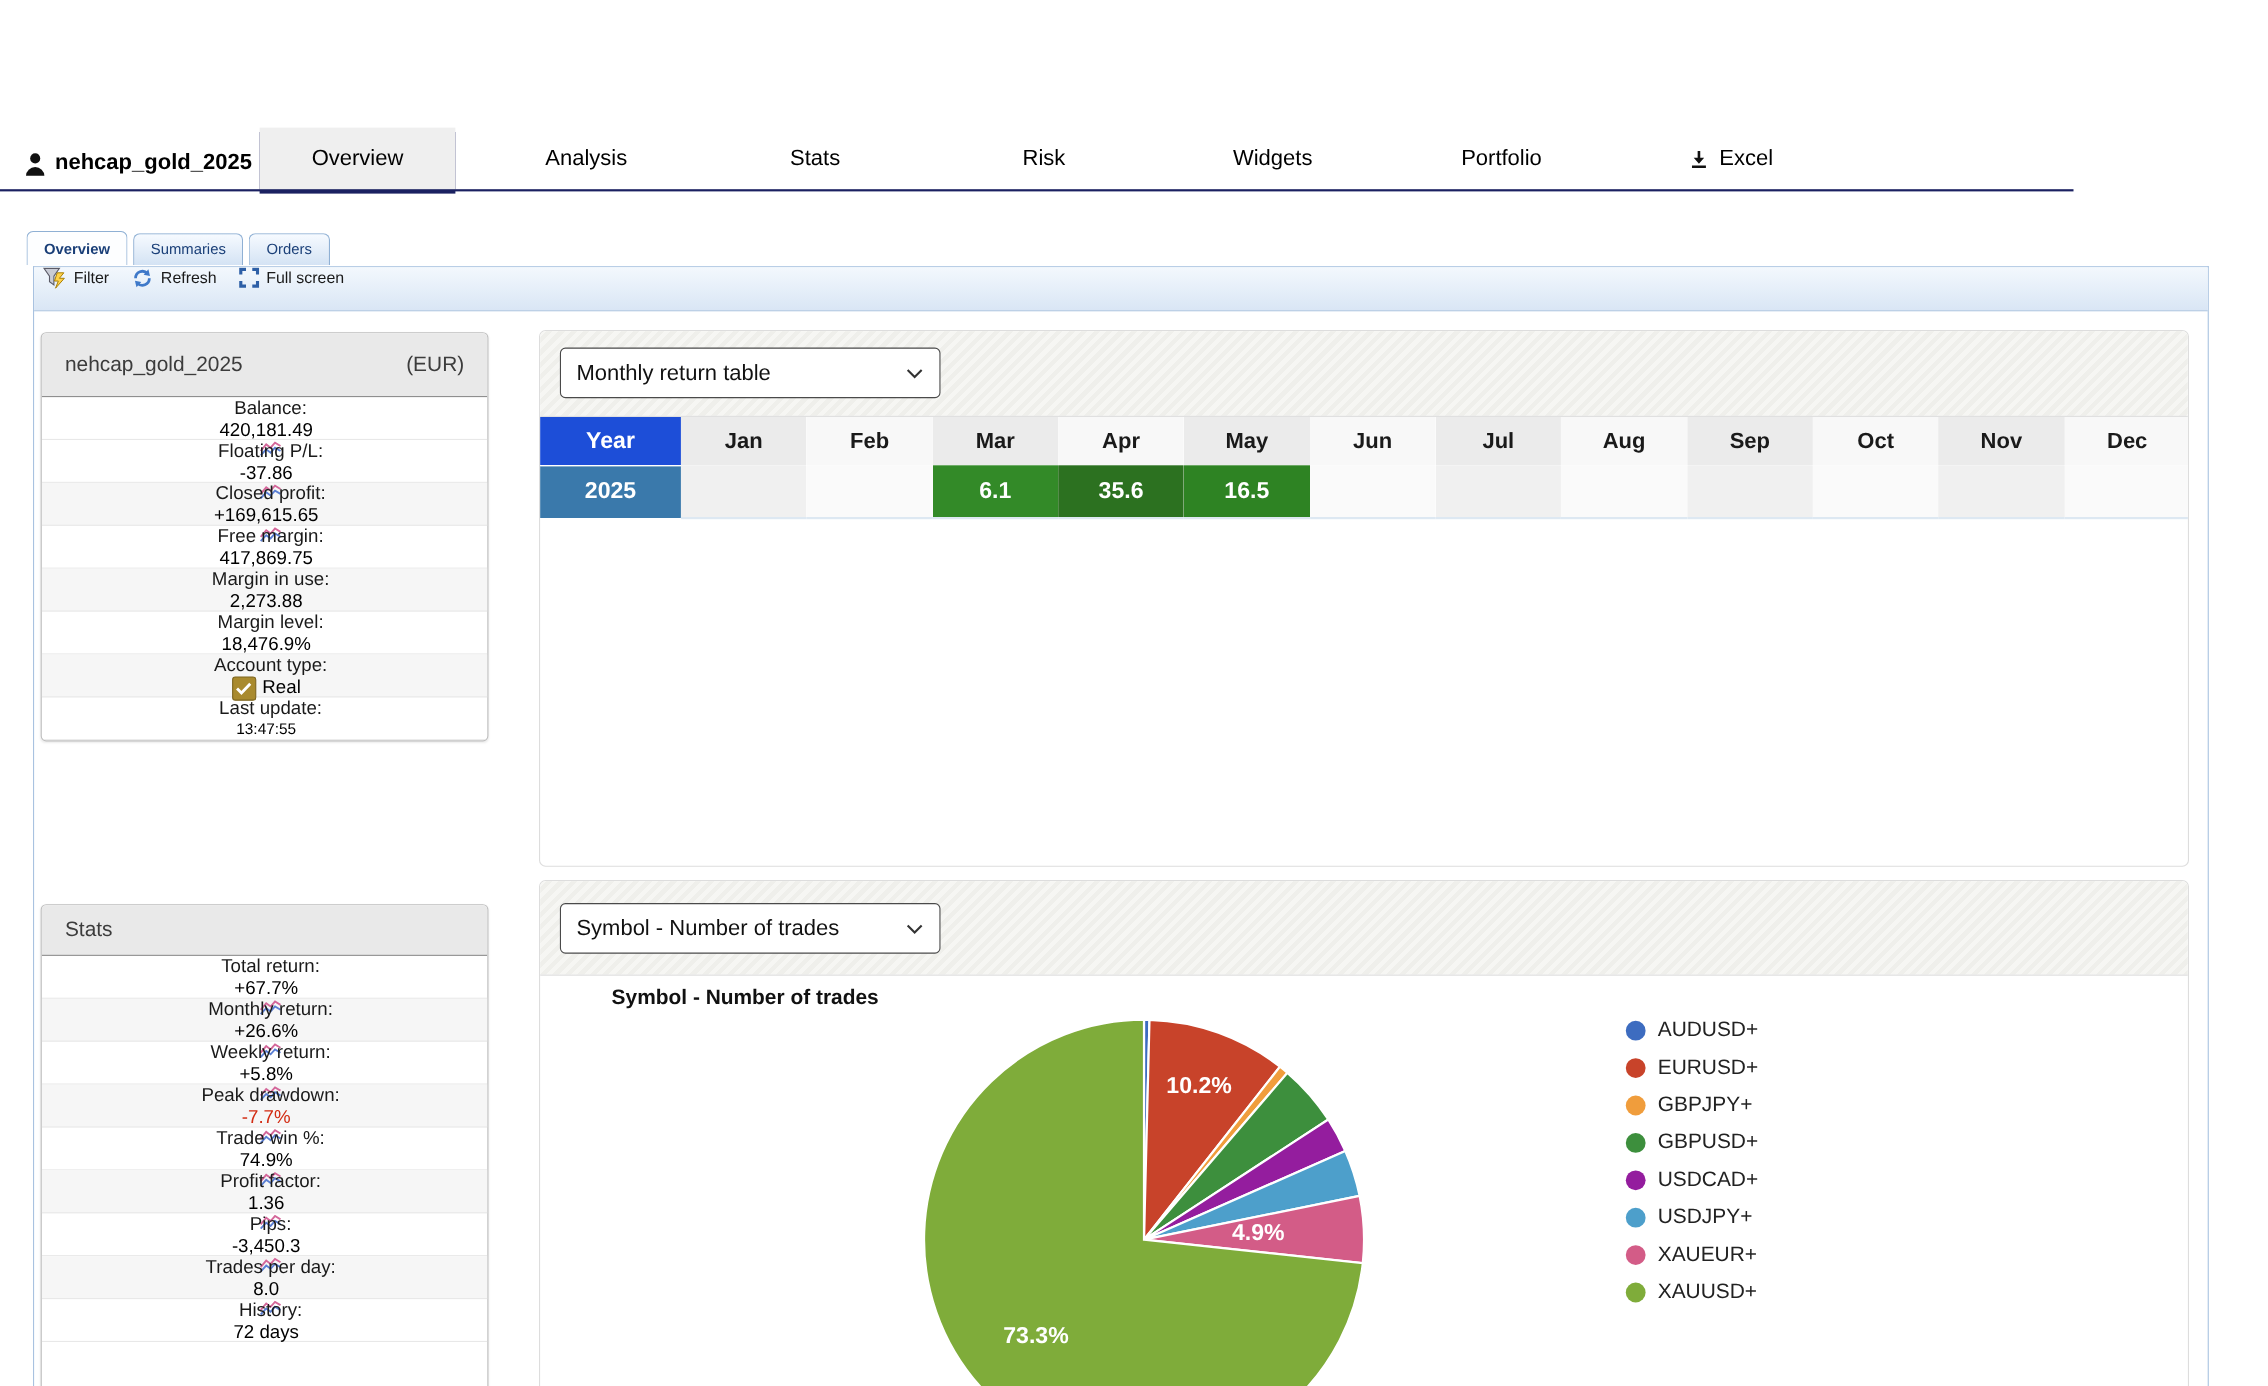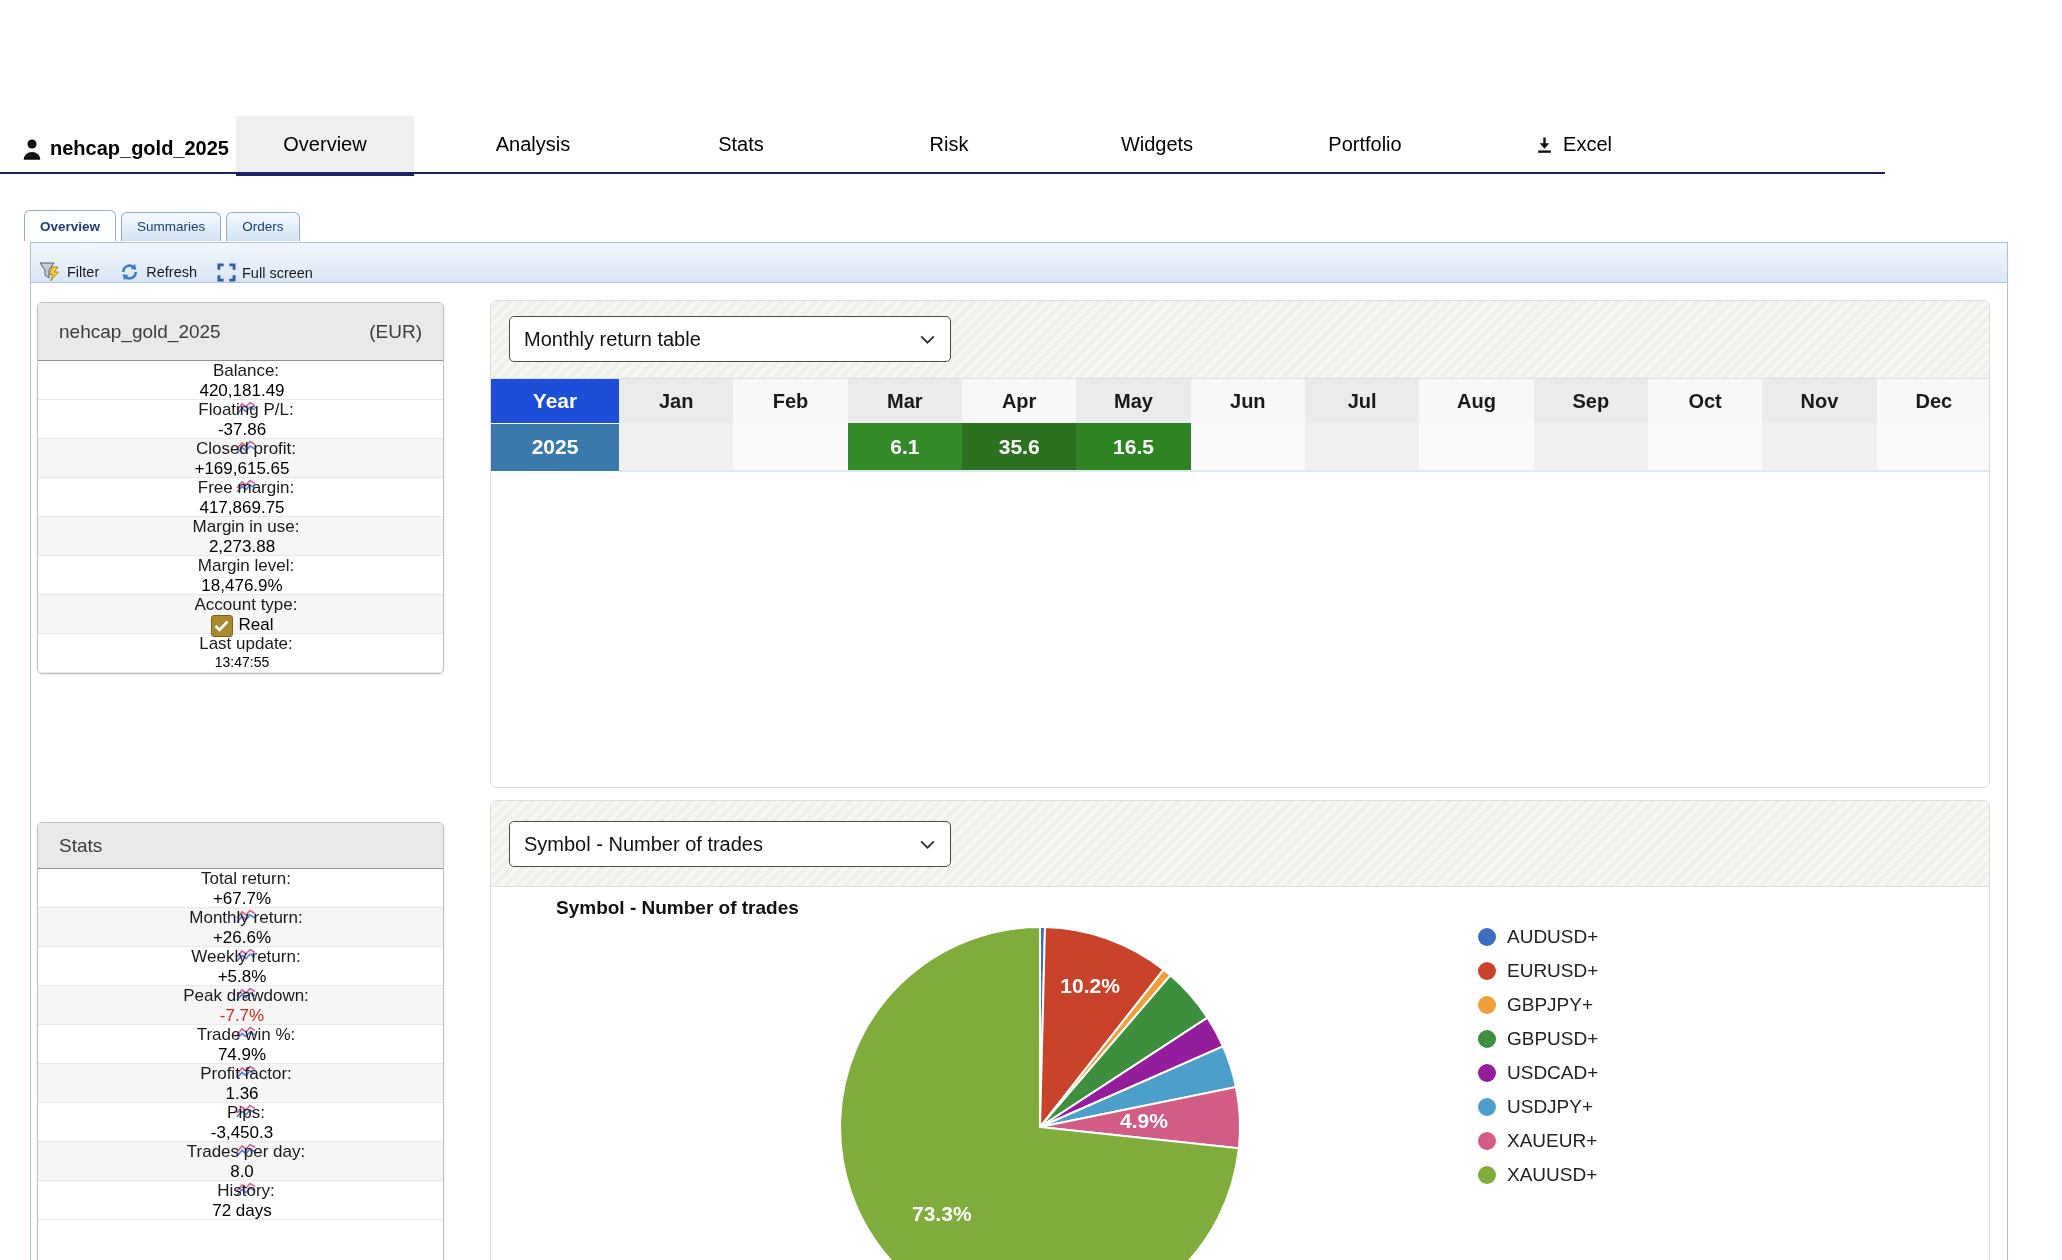--- a/index.html
+++ b/index.html
@@ -21,21 +21,21 @@
   .subtabs { position:absolute; left:24px; top:209px; height:32px; display:flex; gap:5px; align-items:flex-end; }
   .subtab { padding:6px 15px 7px; font-size:13.5px; color:#1a3f78; cursor:pointer;
             border:1px solid #8fb0d4; border-bottom:none; border-radius:6px 6px 0 0;
             background:linear-gradient(#f6faff,#d4e3f4); }
   .subtab.active { background:#fdfeff; font-weight:bold; padding-top:8px; }
 
   
   .content-frame { position:absolute; left:30px; top:242px; width:1978px; height:1018px;
                    border:1px solid #a9c2e0; border-bottom:none; background:#fff; }
   .toolbar { height:40px; background:linear-gradient(#f3f8fd,#d9e6f5); border-bottom:1px solid #aec6e0;
-             display:flex; align-items:flex-end; padding-left:8px; }
+             display:flex; align-items:flex-start; padding-left:8px; }
   .tool { display:inline-flex; align-items:center; gap:6px; font-size:14.5px; color:#1a1a1a;
           margin-right:20px; cursor:pointer; }
 
   
   .panel { position:absolute; width:407px; background:#fff; border:1px solid #bfbfbf; border-radius:5px;
            box-shadow:0 1px 2px rgba(0,0,0,.08); overflow:hidden; }
   .panel-header { background:#e9e9e9; border-bottom:1px solid #8f8f8f; color:#3c3c3c; font-size:19px;
                   display:flex; justify-content:space-between; align-items:center; padding:0 21px; }
   .account-panel { left:37px; top:302px; }
   .account-panel .panel-header { height:58px; }
@@ -53,21 +53,21 @@
   .goldbox { width:22px; height:22px; background:#a98a2e; border:1px solid #7d641e; border-radius:3px;
              display:inline-flex; align-items:center; justify-content:center; }
 
   
   .widget { position:absolute; left:490px; width:1500px; background:#fff; border:1px solid #ddd; border-radius:6px; overflow:hidden; }
   .widget-header { background:repeating-linear-gradient(135deg,#f6f6f3 0 4px,#efefeb 4px 8px); border-bottom:1px solid #ddd; }
   #monthly-widget { top:300px; height:488px; }
   #monthly-widget .widget-header { height:78px; }
   #pie-widget { top:800px; height:475px; }
   #pie-widget .widget-header { height:86px; }
-  .dropdown { position:absolute; left:18px; width:442px; height:46px; background:#fff; border:1px solid #4a4a4a;
+  .dropdown { position:absolute; left:18px; width:346px; height:46px; background:#fff; border:1px solid #4a4a4a;
               border-radius:5px; display:flex; align-items:center; justify-content:space-between;
               padding:0 14px 0 14px; font-size:20px; color:#111; cursor:pointer; }
   #monthly-widget .dropdown { top:15px; }
   #pie-widget .dropdown { top:20px; }
 
   
   table.mtable { border-collapse:collapse; table-layout:fixed; width:1500px; }
   table.mtable th, table.mtable td { text-align:center; overflow:hidden; white-space:nowrap; }
   table.mtable th { height:44px; font-size:20px; font-weight:bold; color:#1a1a1a; background:#f8f8f8; }
   table.mtable th.colodd { background:#ebebeb;margin-left:15px; }

